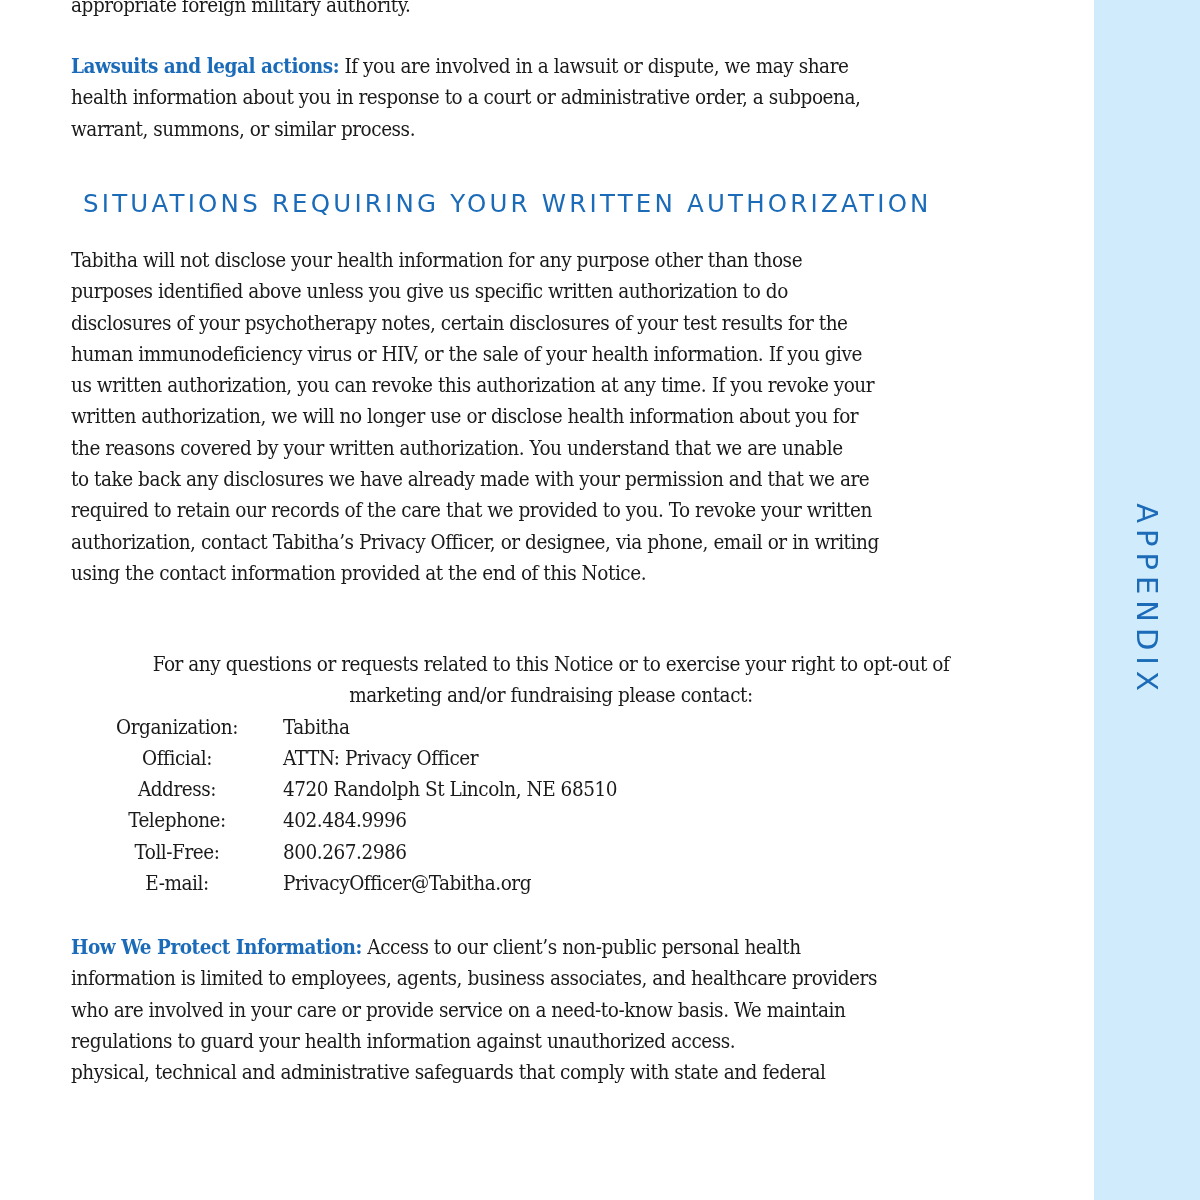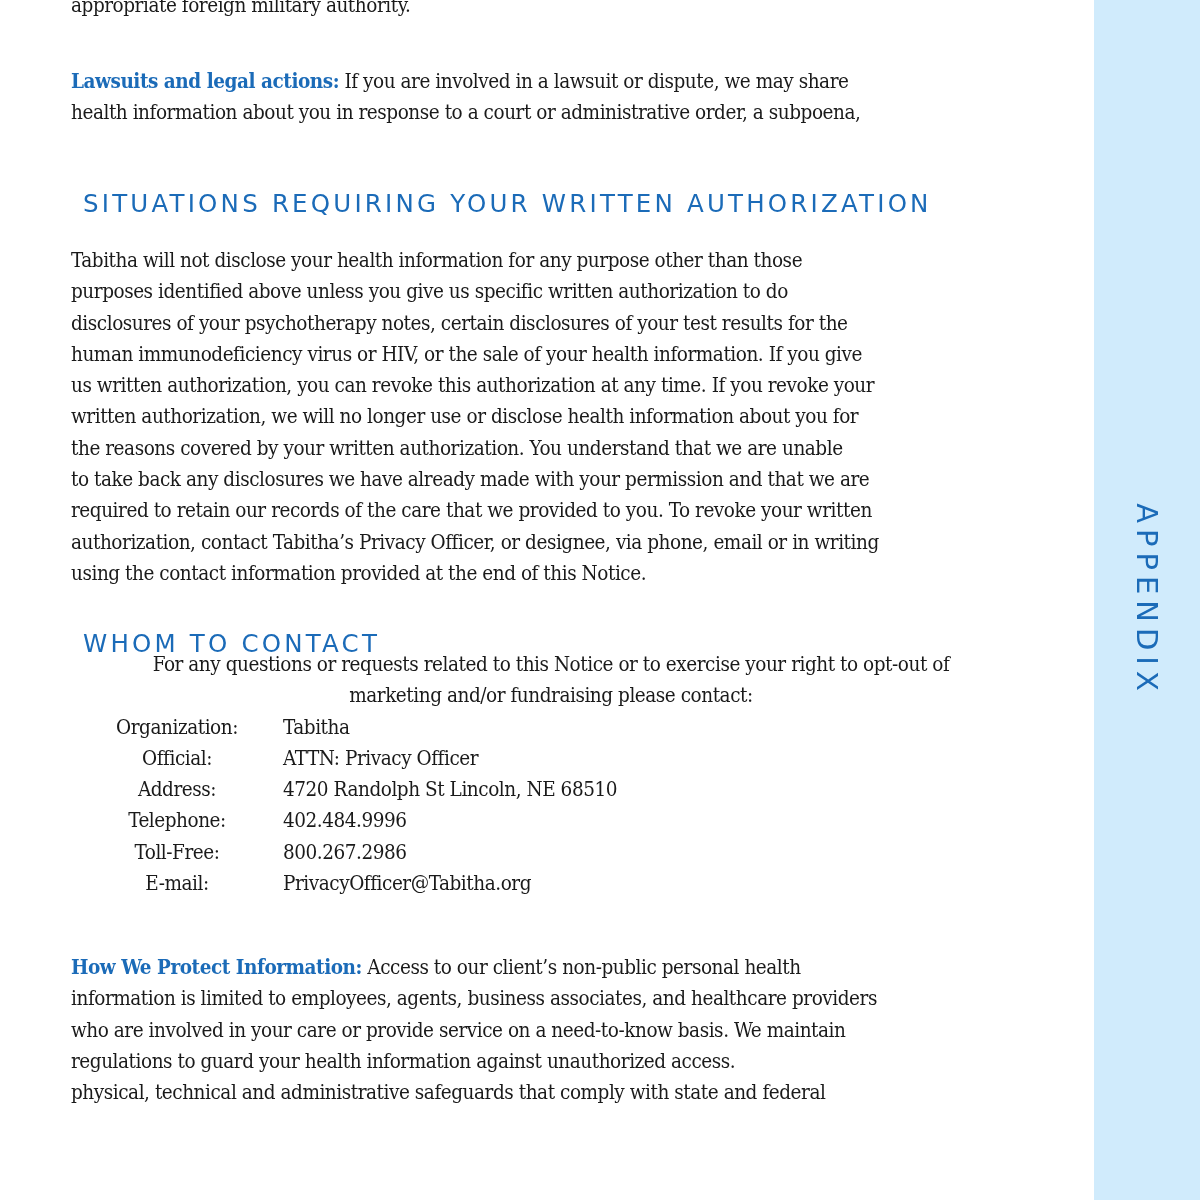--- a/index.html
+++ b/index.html
@@ -36,45 +36,43 @@
   </style>
 </head>
 <body>
 
 <div class="page">
 
   <div class="block body-text" style="top:-10px;">
     <span class="line">appropriate foreign military authority.</span>
   </div>
 
-  <div class="block body-text" style="top:51px;margin-top:15px;">
+  <div class="block body-text" style="top:51px;">
     <span class="line"><span class="lead">Lawsuits and legal actions:</span><span> If you are involved in a lawsuit or dispute, we may share</span></span>
     <span class="line">health information about you in response to a court or administrative order, a subpoena,</span>
+    <span class="line">warrant, summons, or similar process.</span>
   </div>
 
   <div class="block" style="top:177px;">
     <h2 class="heading">SITUATIONS REQUIRING YOUR WRITTEN AUTHORIZATION</h2>
   </div>
   <div class="block body-text" style="top:209px;margin-top:36px;">
     <span class="line">Tabitha will not disclose your health information for any purpose other than those</span>
     <span class="line">purposes identified above unless you give us specific written authorization to do</span>
     <span class="line">disclosures of your psychotherapy notes, certain disclosures of your test results for the</span>
     <span class="line">human immunodeficiency virus or HIV, or the sale of your health information. If you give</span>
     <span class="line">us written authorization, you can revoke this authorization at any time. If you revoke your</span>
     <span class="line">written authorization, we will no longer use or disclose health information about you for</span>
     <span class="line">the reasons covered by your written authorization. You understand that we are unable</span>
     <span class="line">to take back any disclosures we have already made with your permission and that we are</span>
     <span class="line">required to retain our records of the care that we provided to you. To revoke your written</span>
     <span class="line">authorization, contact Tabitha’s Privacy Officer, or designee, via phone, email or in writing</span>
     <span class="line">using the contact information provided at the end of this Notice.</span>
   </div>
 
-  <div class="block" style="top:617px;">
-    <h2 class="heading">WHOM TO CONTACT</h2>
-  </div>
   <div class="block body-text" style="top:649px;text-align:center;">
     <span class="line">For any questions or requests related to this Notice or to exercise your right to opt-out of</span>
     <span class="line">marketing and/or fundraising please contact:</span>
     <div class="contact-row">
       <span class="contact-key">Organization:</span>
       <span>Tabitha</span>
     </div>
     <div class="contact-row">
       <span class="contact-key">Official:</span>
       <span>ATTN: Privacy Officer</span>
@@ -90,21 +88,21 @@
     <div class="contact-row">
       <span class="contact-key">Toll-Free:</span>
       <span>800.267.2986</span>
     </div>
     <div class="contact-row">
       <span class="contact-key">E-mail:</span>
       <span>PrivacyOfficer@Tabitha.org</span>
     </div>
   </div>
 
-  <div class="block body-text" style="top:932px;margin-top:20px;">
+  <div class="block body-text" style="top:932px;">
     <span class="line"><span class="lead">How We Protect Information:</span><span> Access to our client’s non-public personal health</span></span>
     <span class="line">information is limited to employees, agents, business associates, and healthcare providers</span>
     <span class="line">who are involved in your care or provide service on a need-to-know basis. We maintain</span>
     <span class="line">regulations to guard your health information against unauthorized access.</span>
     <span class="line">physical, technical and administrative safeguards that comply with state and federal</span>
   </div>
 
 </div>
 
 <div class="sidebar">

